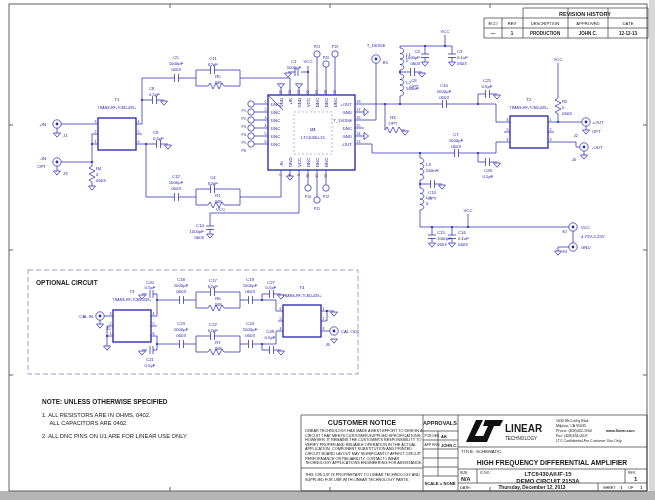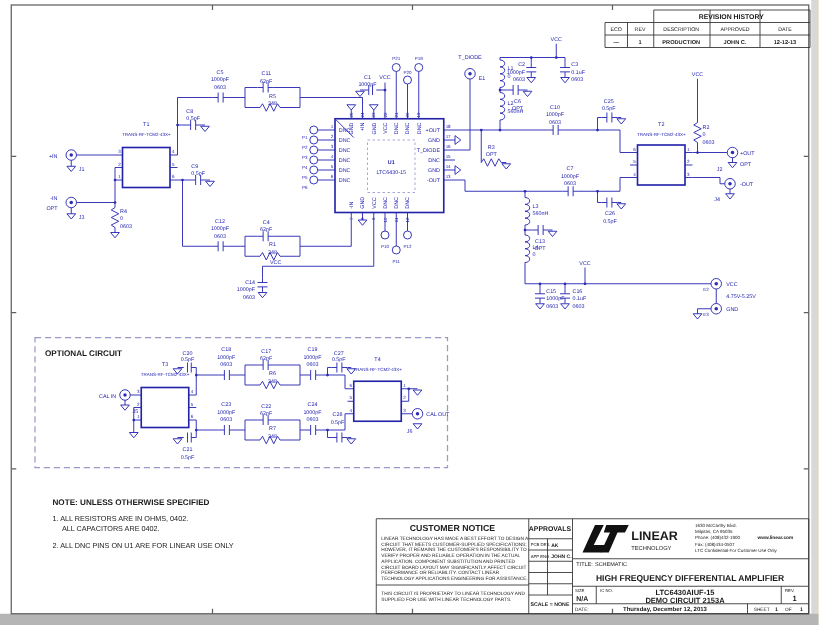--- a/index.html
+++ b/index.html
@@ -1,16 +1,16 @@
 <!DOCTYPE html>
 <html><head>
 <meta charset="utf-8">
 <style>
   html,body{margin:0;padding:0;background:#fff;}
-  .page{position:relative;width:655px;height:500px;background:#fde047;overflow:hidden;
+  .page{position:relative;width:655px;height:500px;background:#84cc16;overflow:hidden;
         font-family:"Liberation Sans", sans-serif;}
   svg text{font-family:"Liberation Sans", sans-serif;}
   .t{font-size:4.3px;fill:#1c1cae;}
   .t35{font-size:3.6px;}
   .tm{text-anchor:middle;} .te{text-anchor:end;}
   .w{stroke:#2b2bb4;stroke-width:.75;fill:none;}
   .bx{stroke:#2222aa;stroke-width:1.3;fill:none;}
   .blk{fill:#1a1a1a;}
   .bold{font-weight:bold;}
   .frame{stroke:#606060;stroke-width:1;fill:none;}

